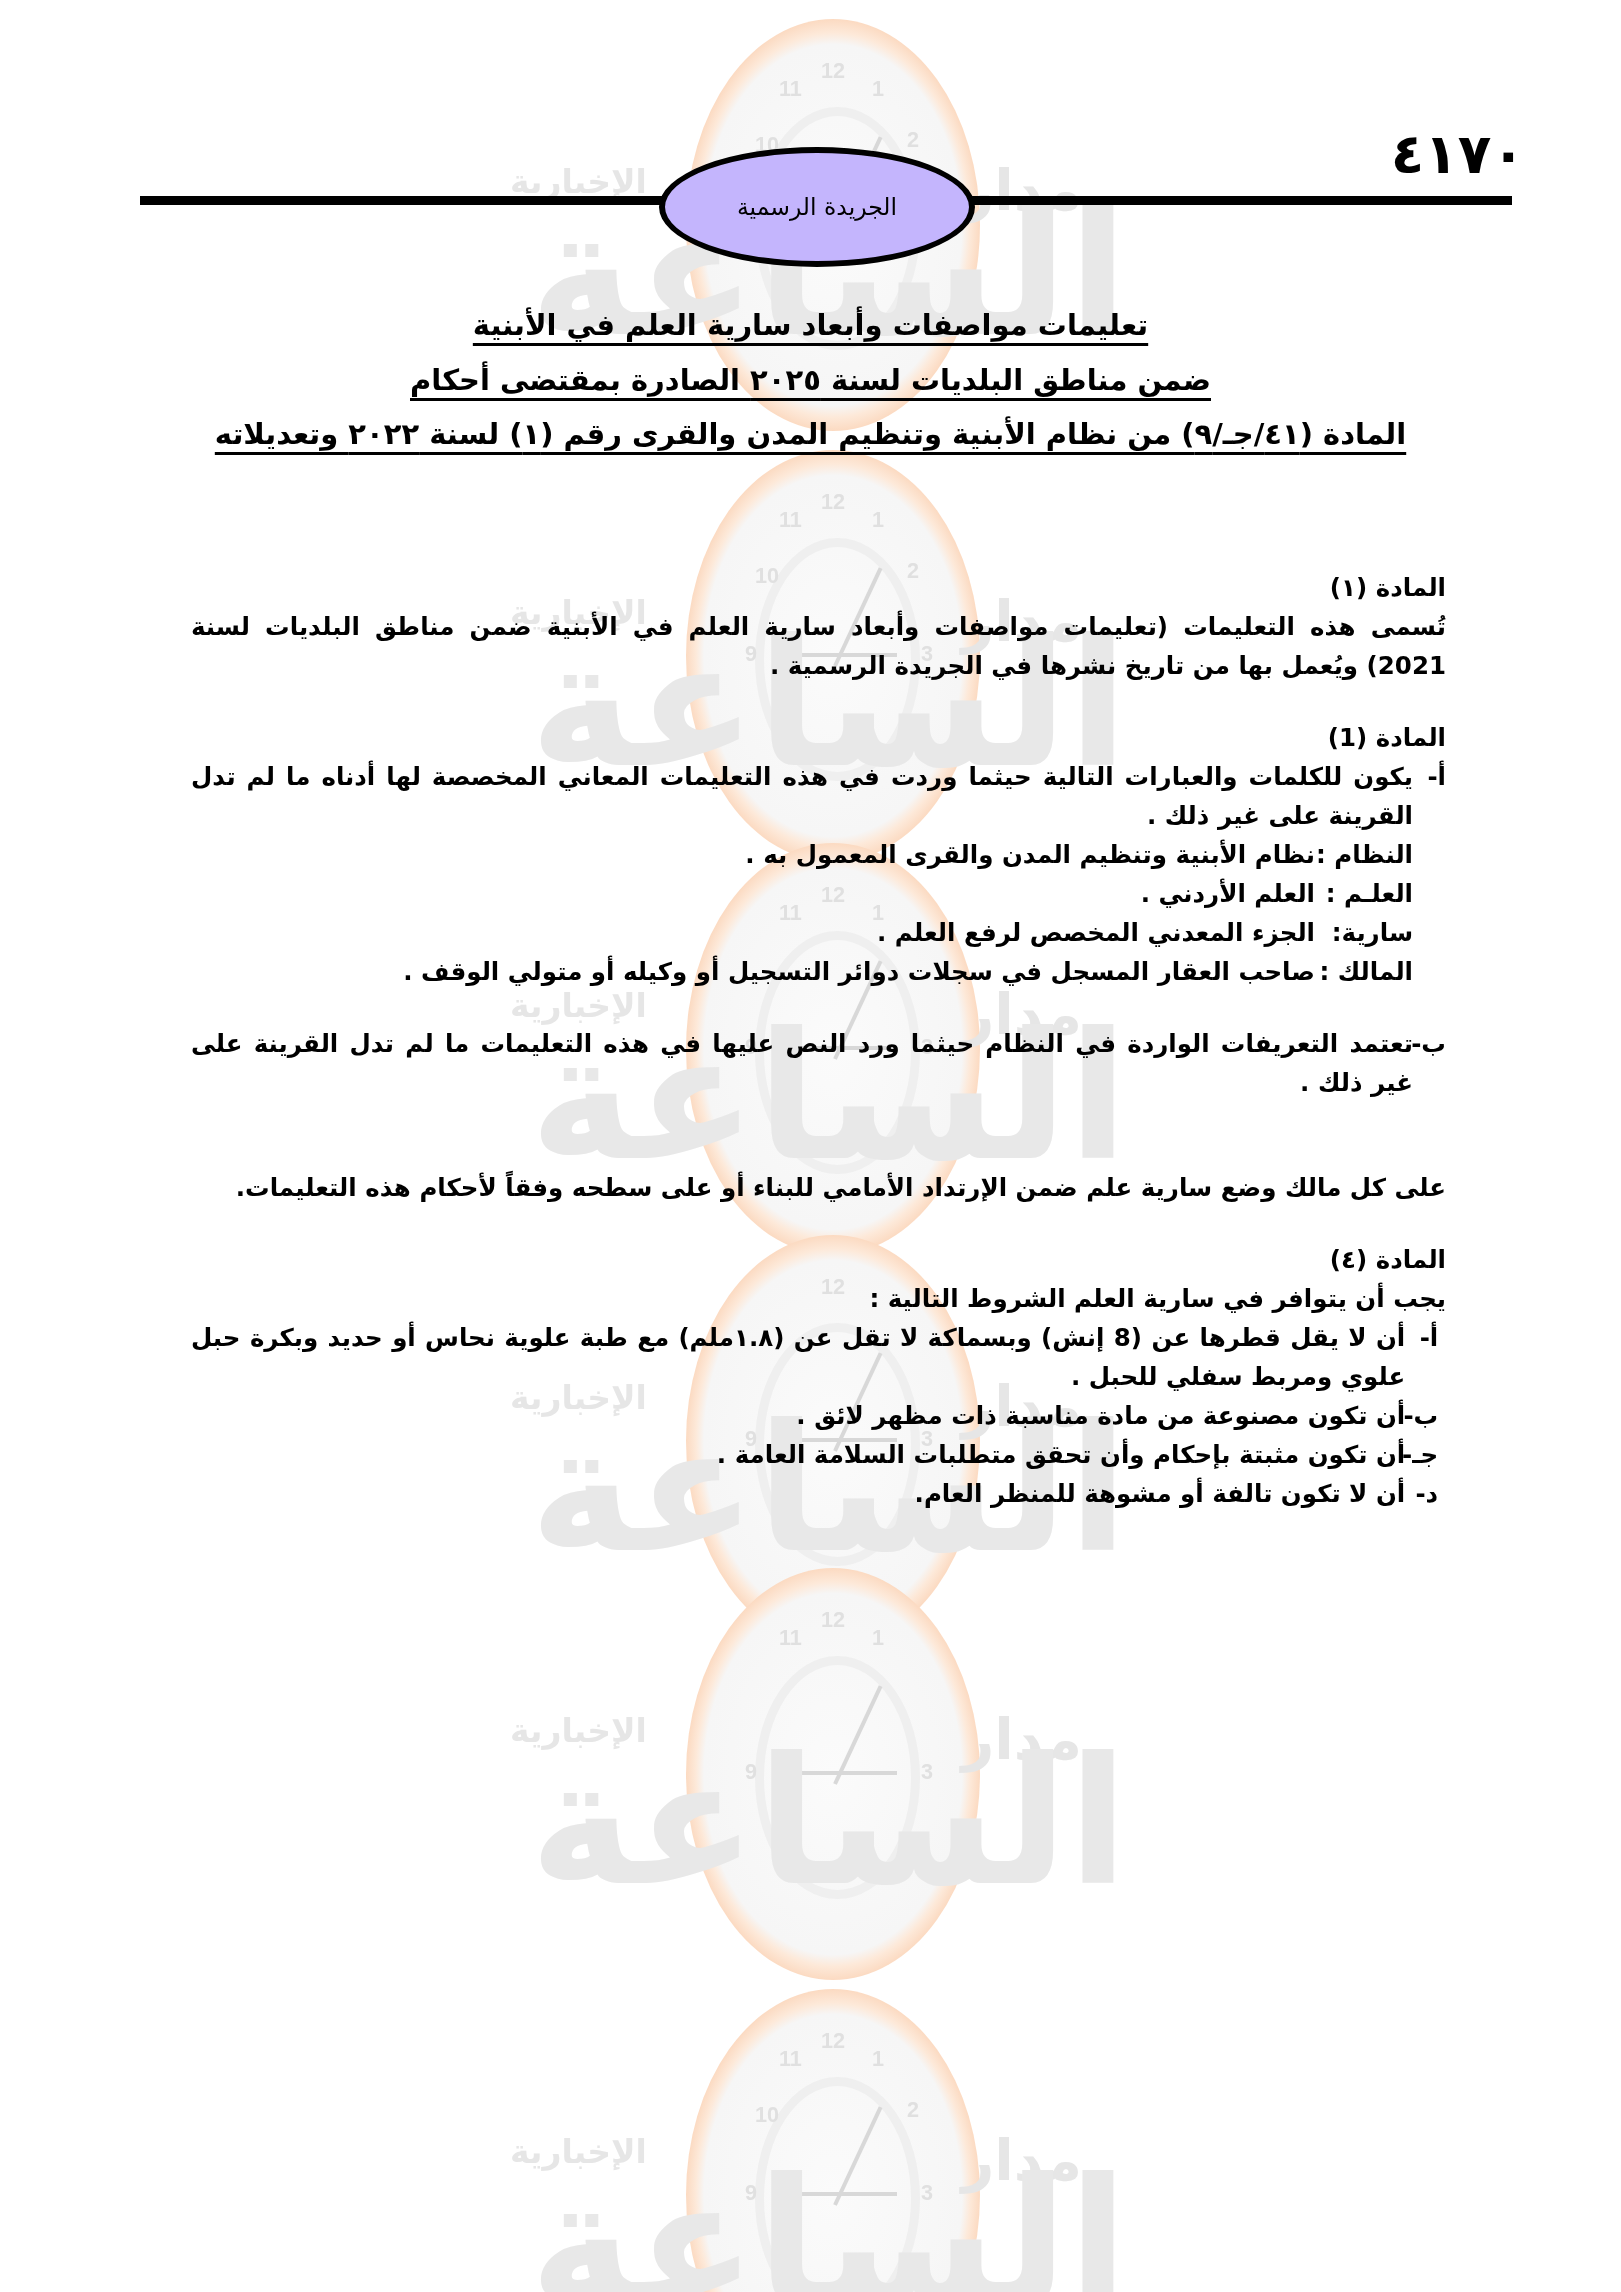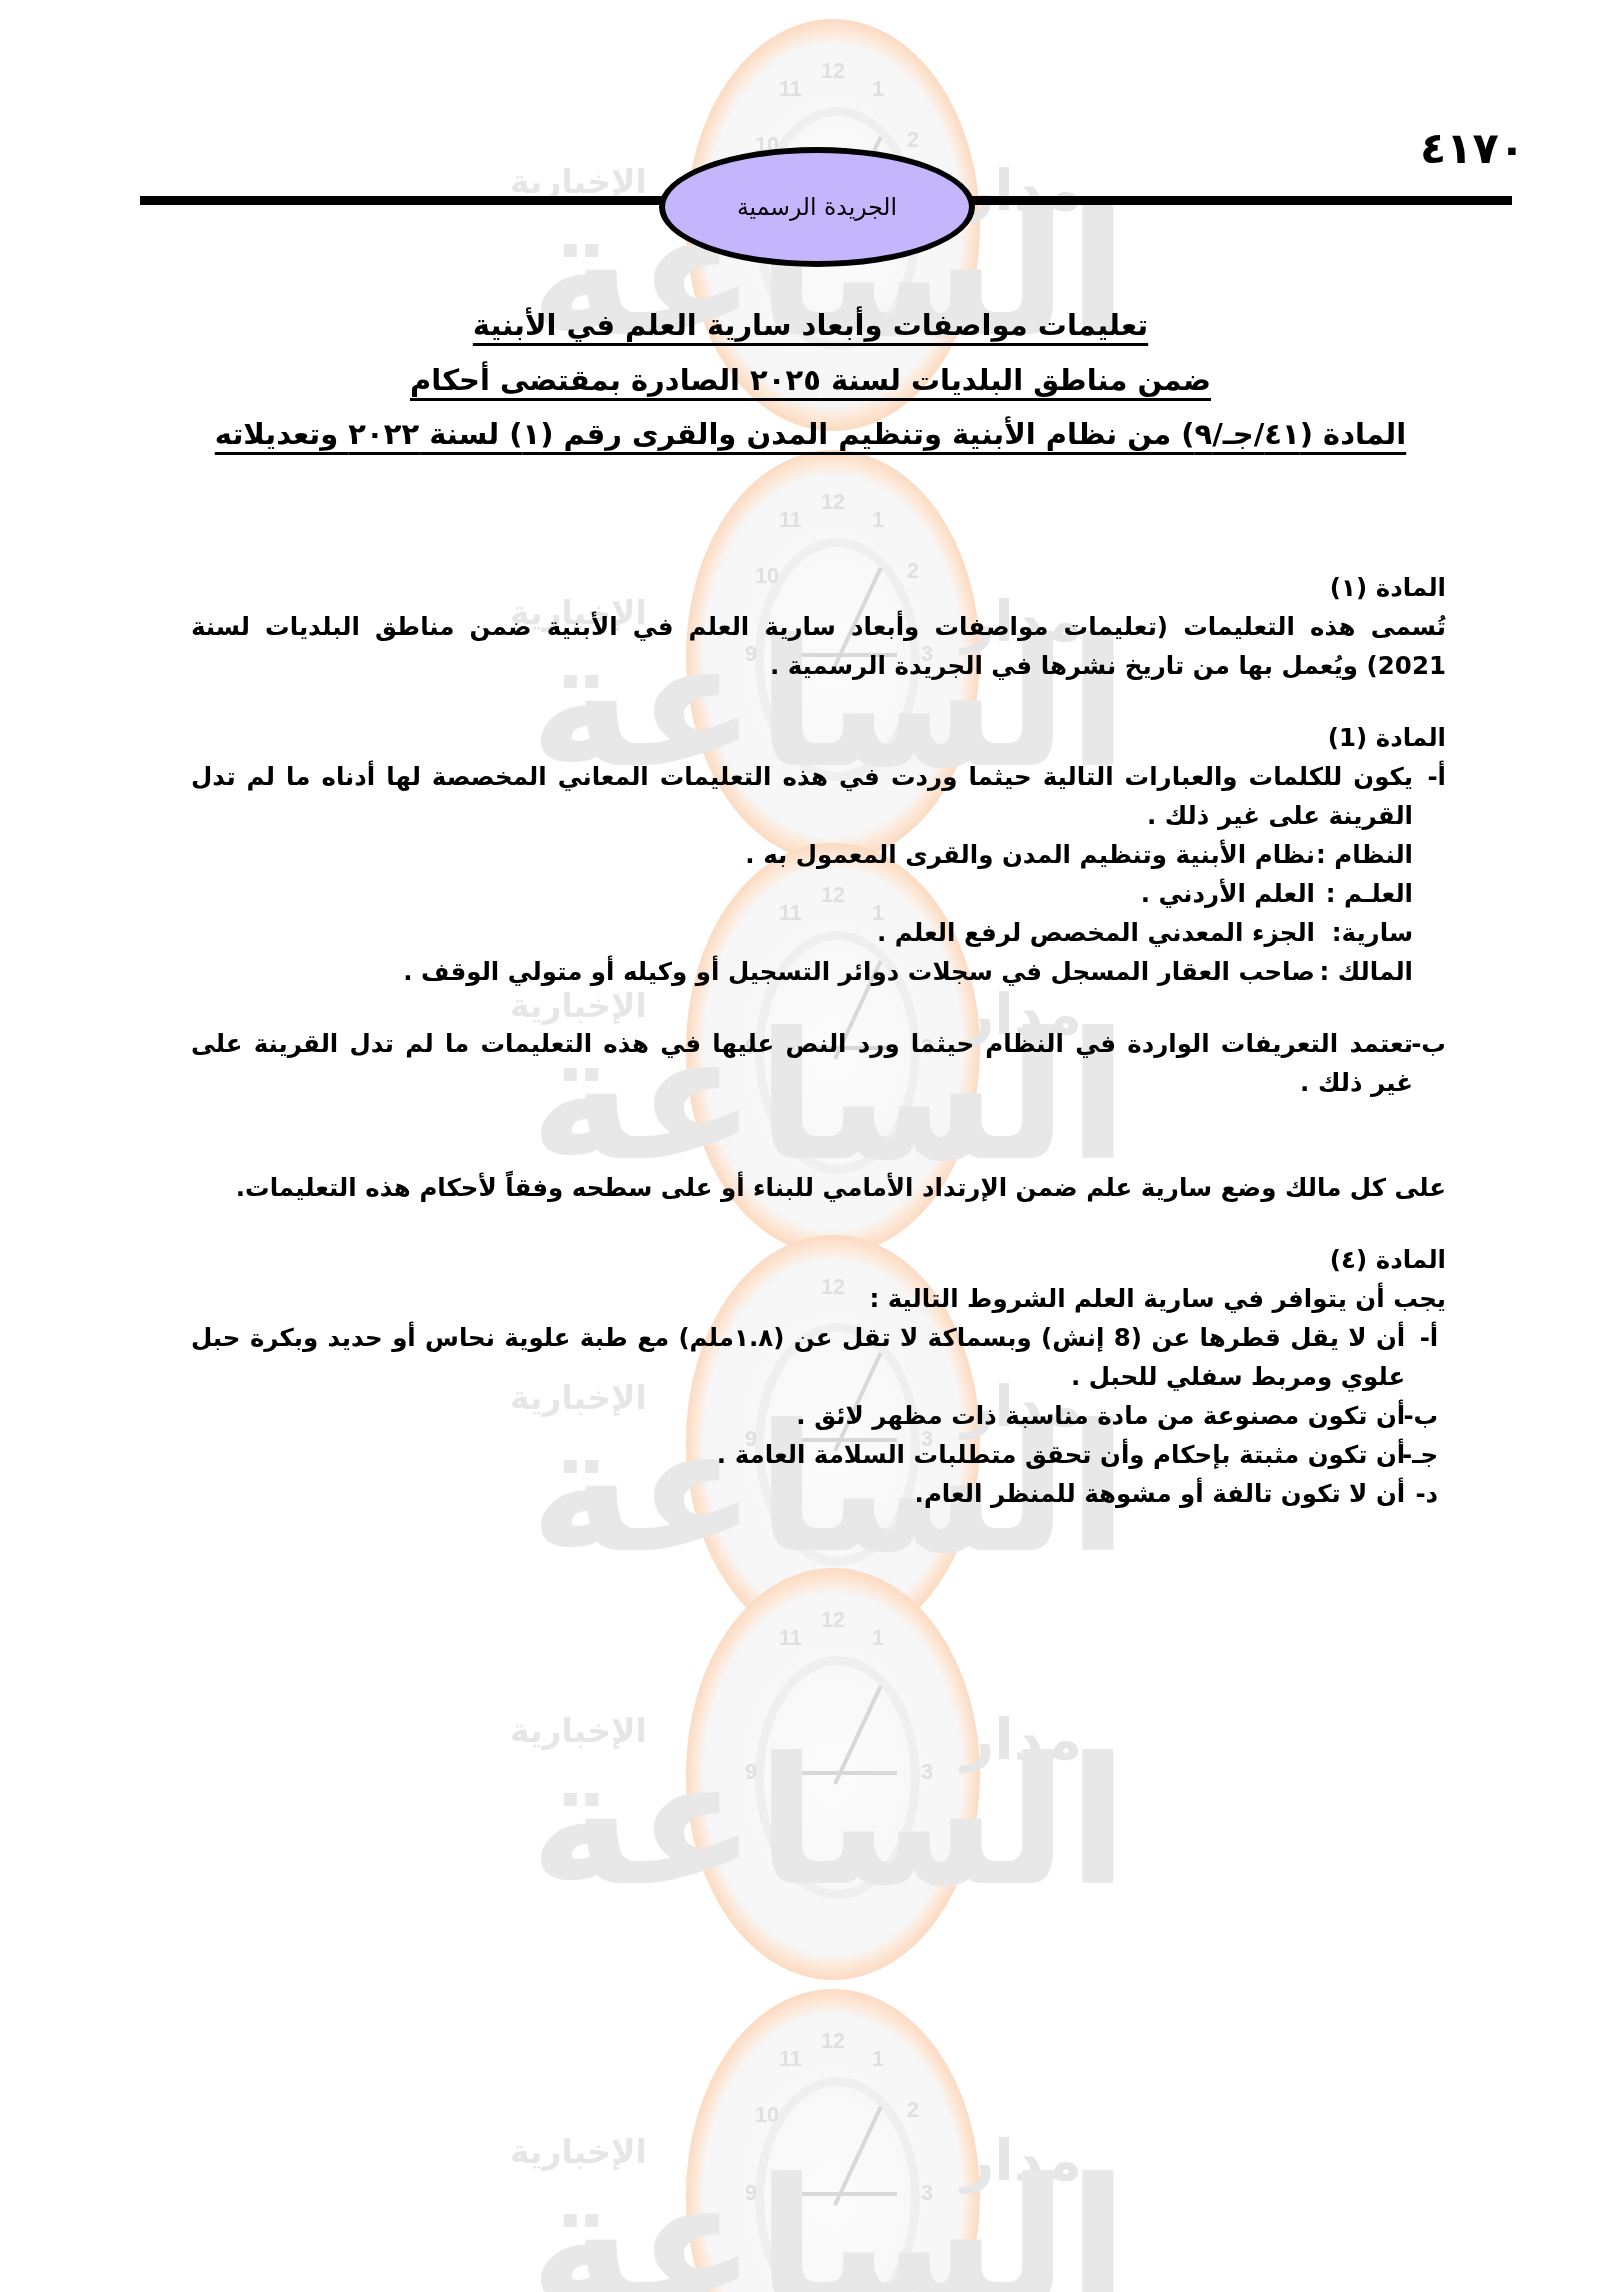--- a/index.html
+++ b/index.html
@@ -93,21 +93,21 @@
       color: #e8e8e8;
     }
 
     
     .page-number {
       position: absolute;
       right: 96px;
       top: 127px;
       font-family: "DejaVu Sans", sans-serif;
       font-weight: bold;
-      font-size: 43px;
+      font-size: 55px;
       line-height: 1;
       letter-spacing: 3.9px;
       z-index: 2;
     }
     .header-rule {
       position: absolute;
       left: 140px;
       top: 196px;
       width: 1372px;
       height: 8.8px;

